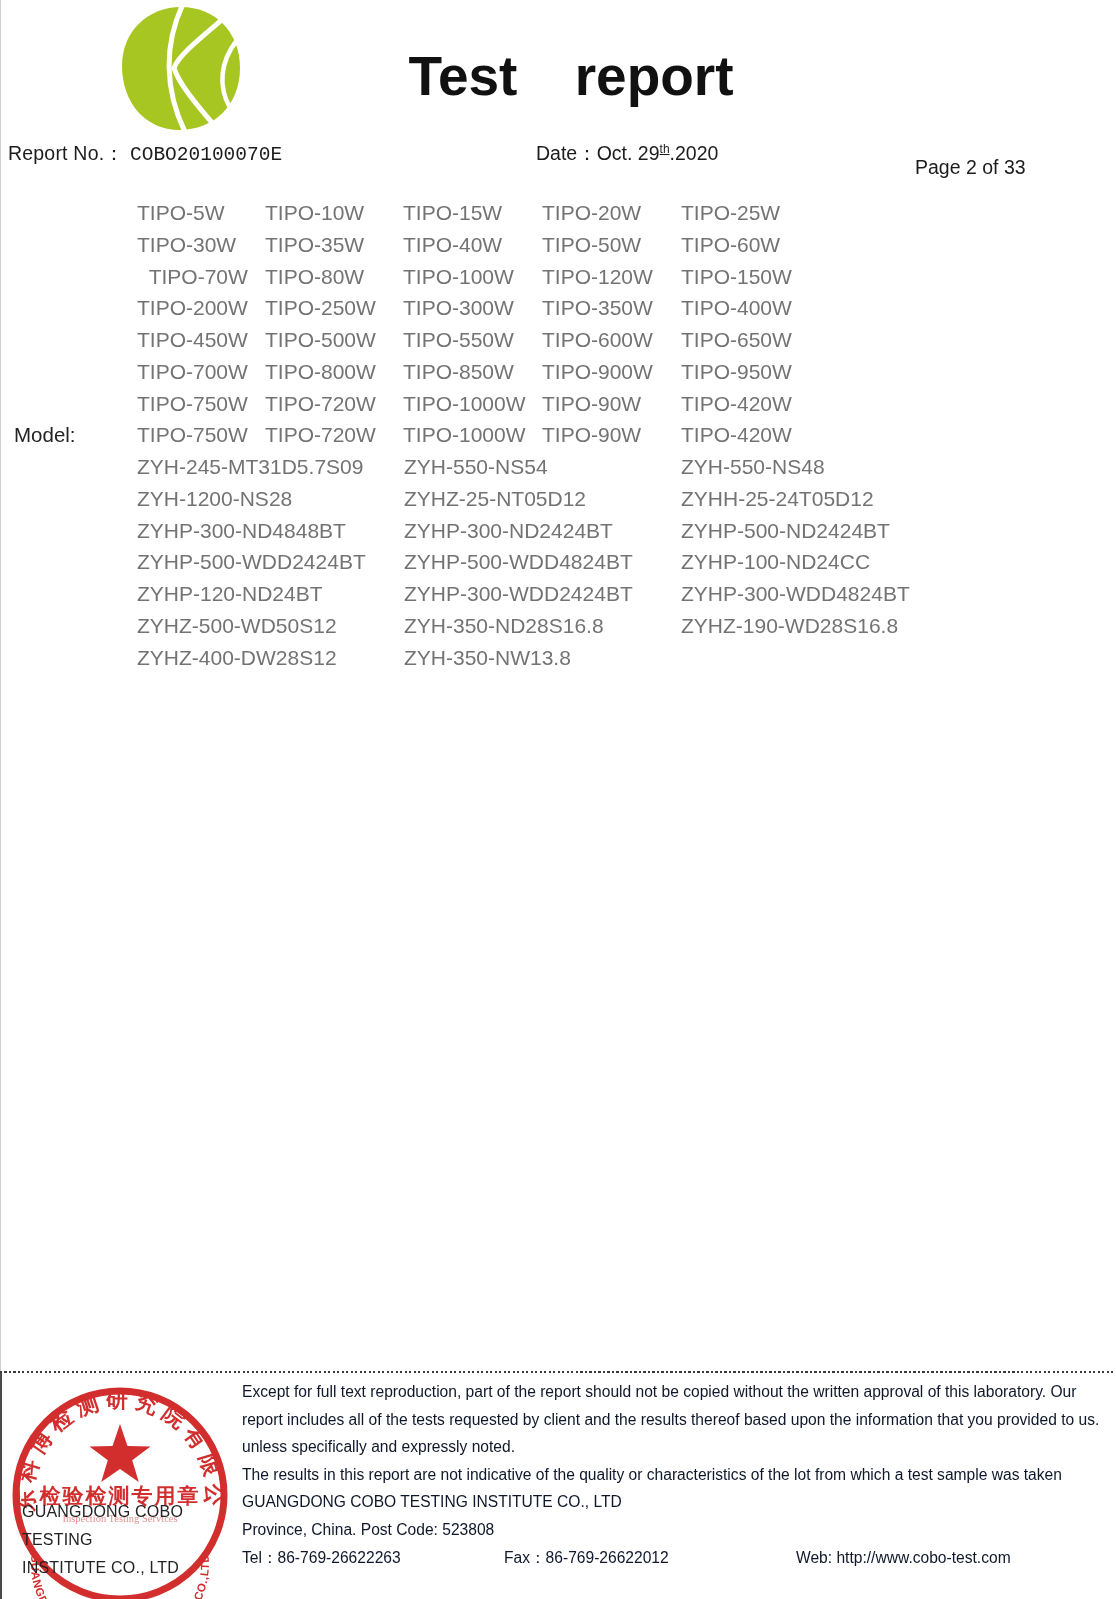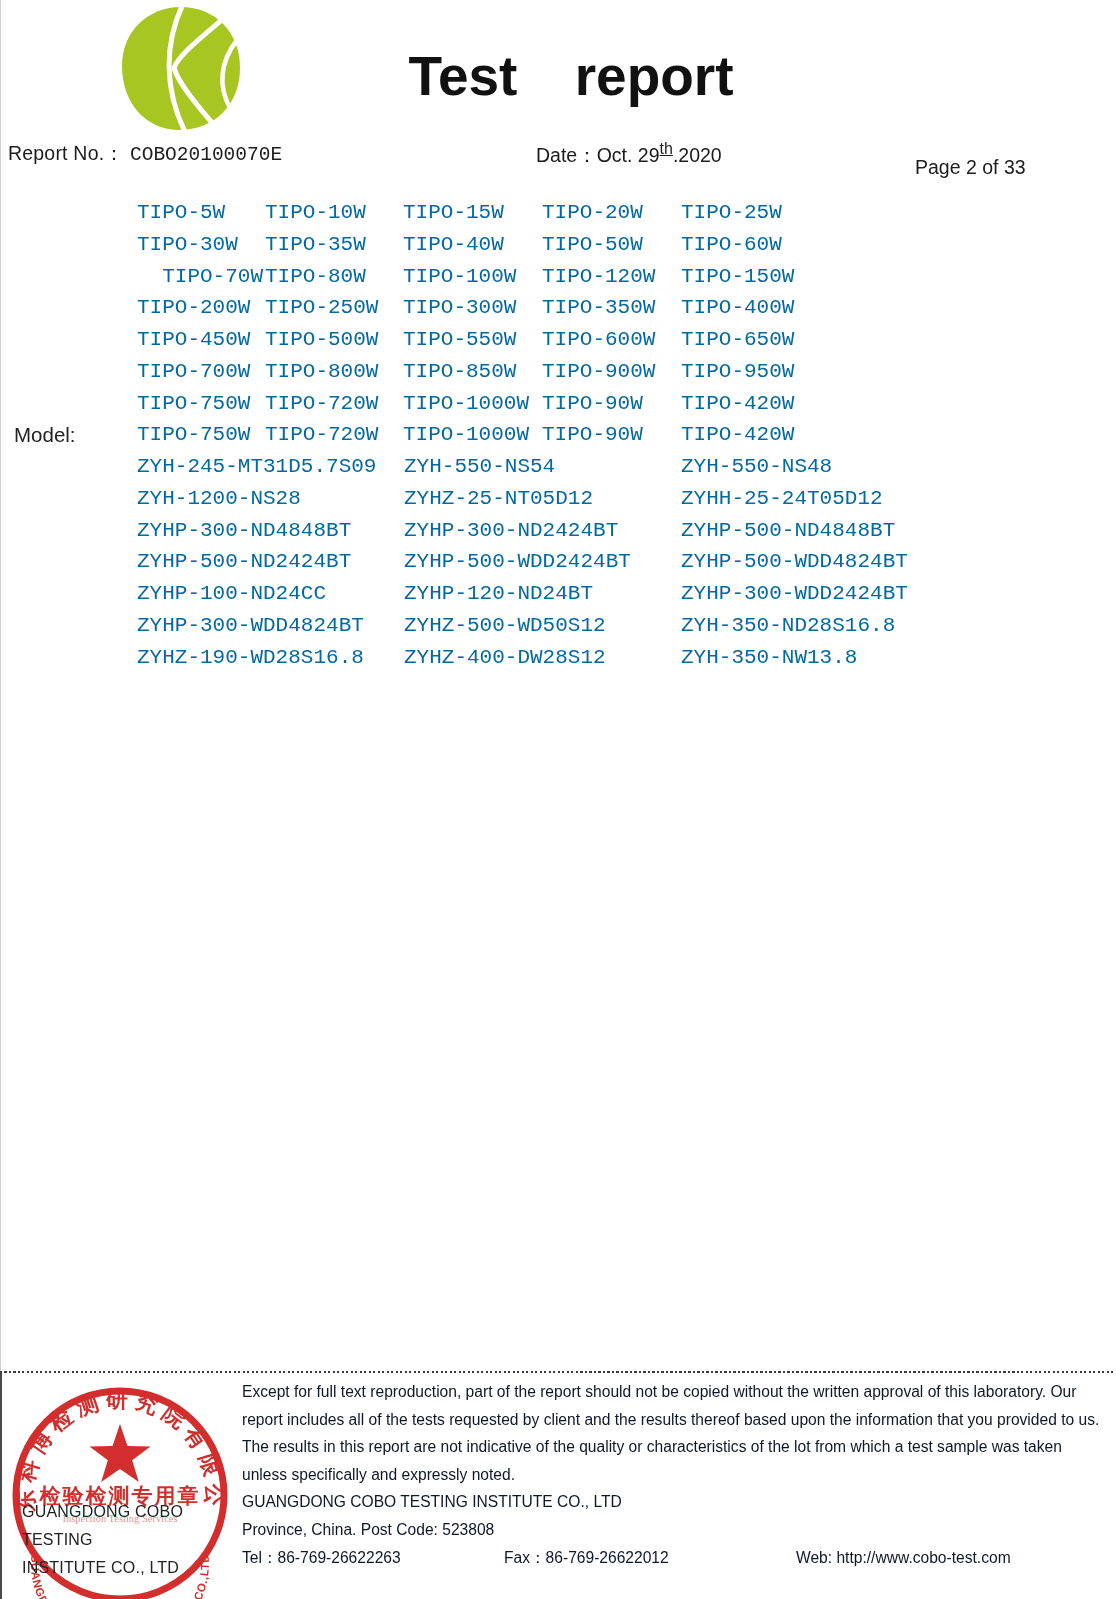--- a/index.html
+++ b/index.html
@@ -23,26 +23,26 @@
     text-align:center;
     font-size:55px;font-weight:bold;letter-spacing:0px;word-spacing:42px;
     color:#111;
     padding-left:13px;
   }
   .info-line{position:absolute;left:0;top:140px;width:1116px;height:24px;font-size:19.5px;}
   .info-report{position:absolute;left:8px;top:0;}
   .info-report .lbl{letter-spacing:0.2px;}
   .info-report .val{margin-left:6px;font-family:Liberation Mono, monospace;}
   .info-date{position:absolute;left:536px;top:0;}
-  .info-date sup{font-size:16px;text-decoration:underline;}
+  .info-date sup{font-size:12px;text-decoration:underline;}
   .info-page{position:absolute;left:915px;top:0;margin-top:16px;}
 
   
   .model-label{position:absolute;left:14px;top:423px;font-size:20.5px;color:#222;}
-  .model-block{position:absolute;left:137px;top:197px;font-family:Liberation Mono, monospace;font-size:21px;color:#0369a1;}
+  .model-block{position:absolute;left:137px;top:197px;font-family:Liberation Sans, sans-serif;font-size:21px;color:#737373;}
   .model-grid{display:grid;line-height:31.75px;}
   #tipo-grid{grid-template-columns:128px 138px 139px 139px 160px;}
   #zyh-grid{grid-template-columns:267px 277px 260px;}
   .model-cell{white-space:pre;}
 
   
   .dotted-sep{
     position:absolute;left:0;top:1371px;width:1116px;height:2px;
     background:repeating-linear-gradient(90deg,#3a3a3a 0 2px,transparent 2px 4.5px);
   }
@@ -138,43 +138,42 @@
       </div>
     <div class="model-grid" id="zyh-grid">
         <div class="model-cell">ZYH-245-MT31D5.7S09</div>
         <div class="model-cell">ZYH-550-NS54</div>
         <div class="model-cell">ZYH-550-NS48</div>
         <div class="model-cell">ZYH-1200-NS28</div>
         <div class="model-cell">ZYHZ-25-NT05D12</div>
         <div class="model-cell">ZYHH-25-24T05D12</div>
         <div class="model-cell">ZYHP-300-ND4848BT</div>
         <div class="model-cell">ZYHP-300-ND2424BT</div>
-        <div class="model-cell">ZYHP-500-ND4848BT</div>
         <div class="model-cell">ZYHP-500-ND2424BT</div>
         <div class="model-cell">ZYHP-500-WDD2424BT</div>
         <div class="model-cell">ZYHP-500-WDD4824BT</div>
         <div class="model-cell">ZYHP-100-ND24CC</div>
         <div class="model-cell">ZYHP-120-ND24BT</div>
         <div class="model-cell">ZYHP-300-WDD2424BT</div>
         <div class="model-cell">ZYHP-300-WDD4824BT</div>
         <div class="model-cell">ZYHZ-500-WD50S12</div>
         <div class="model-cell">ZYH-350-ND28S16.8</div>
         <div class="model-cell">ZYHZ-190-WD28S16.8</div>
         <div class="model-cell">ZYHZ-400-DW28S12</div>
         <div class="model-cell">ZYH-350-NW13.8</div>
       </div>
   </div>
 
   <div class="dotted-sep"></div>
 
   <div class="footer-text">
     <div class="line">Except for full text reproduction, part of the report should not be copied without the written approval of this laboratory. Our</div>
     <div class="line">report includes all of the tests requested by client and the results thereof based upon the information that you provided to us.</div>
+    <div class="line">unless specifically and expressly noted.</div>
     <div class="line">The results in this report are not indicative of the quality or characteristics of the lot from which a test sample was taken</div>
-    <div class="line">unless specifically and expressly noted.</div>
     <div class="line">GUANGDONG COBO TESTING INSTITUTE CO., LTD</div>
     <div class="line">Province, China. Post Code: 523808</div>
     <div class="contact-row">
       <span class="contact-tel">Tel：86-769-26622263</span>
       <span class="contact-fax">Fax：86-769-26622012</span>
       <span class="contact-web">Web: http://www.cobo-test.com</span>
     </div>
   </div>
 
   <svg class="stamp" viewBox="0 0 228 216" aria-hidden="true">

